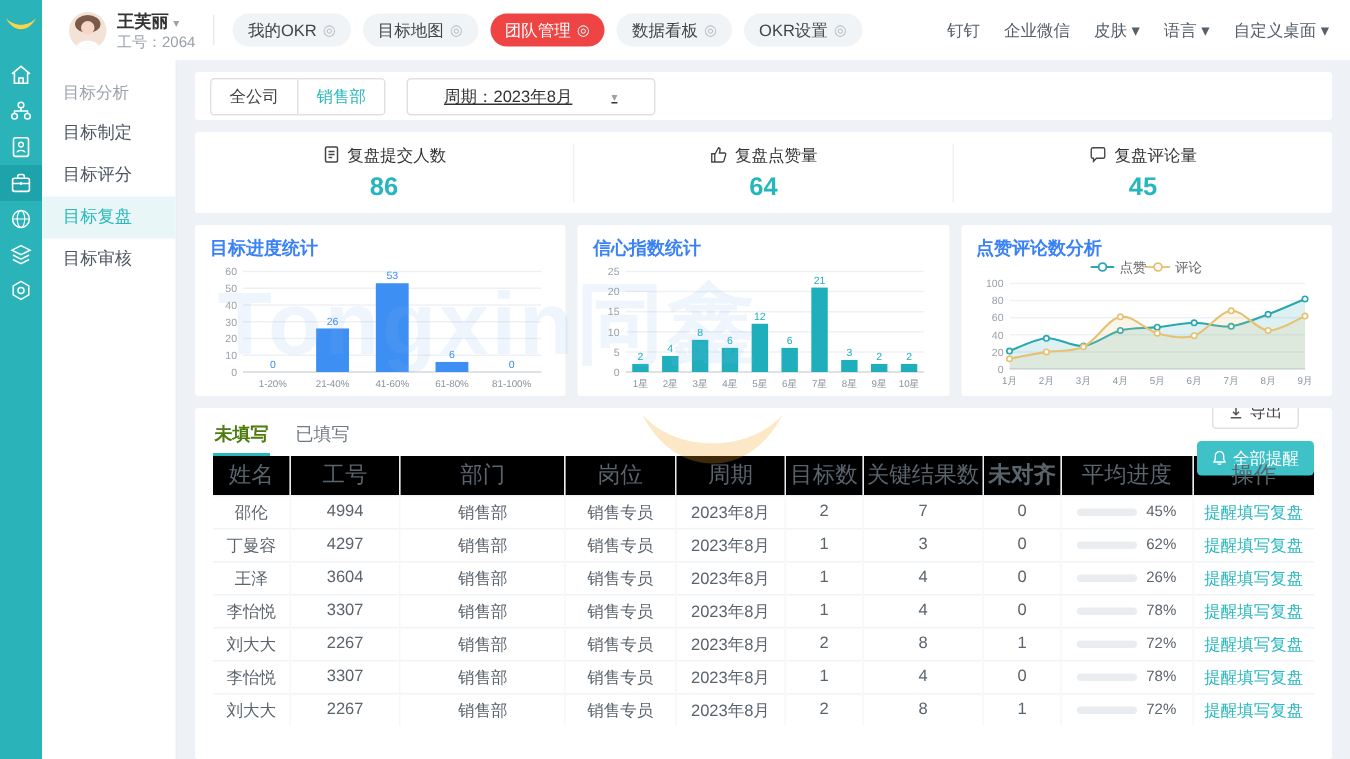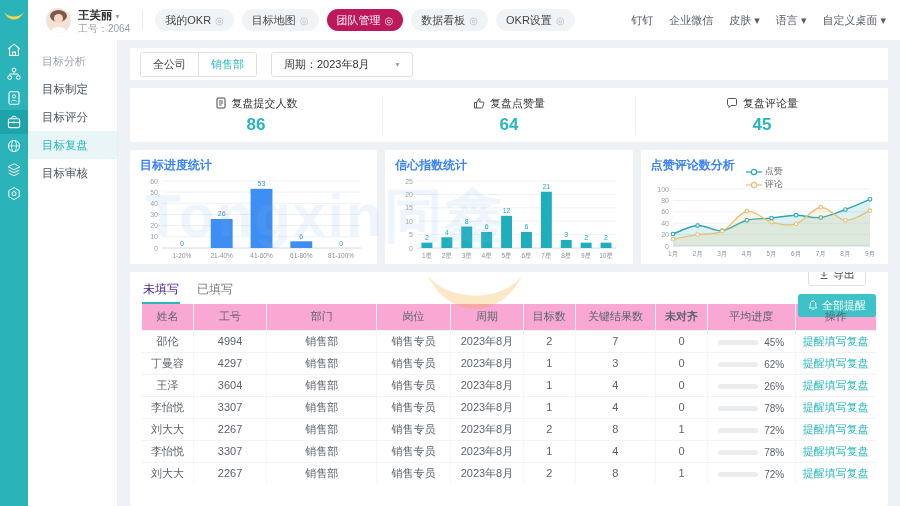--- a/index.html
+++ b/index.html
@@ -25,58 +25,58 @@
   .avatar .face { position:absolute; top:6px; left:8px; width:9px; height:9px; border-radius:50%; background:#f6d7c3; }
   .avatar .body { position:absolute; bottom:-3px; left:5px; width:15px; height:9px; border-radius:50%; background:#fdfdfd; }
   .userblock { margin-left:7px; line-height:1.15; }
   .username { font-size:11.5px; color:#333; font-weight:bold; }
   .userid { font-size:10px; color:#98a0a8; }
   .chev { font-size:8px; color:#9aa3ab; margin-left:3px; }
   .tb-divider { width:1px; height:20px; background:#e8ebee; margin:0 12px; }
   .tabs { display:flex; gap:8px; align-items:center; }
   .tab { background:#f1f4f6; border-radius:13px; height:22px; padding:0 10px; font-size:11px; color:#444; display:flex; align-items:center; gap:4px; cursor:pointer; white-space:nowrap; }
   .tab .ring { font-size:10px; color:#b4bcc3; }
-  .tab.active { background:#be185d; color:#fff; }
+  .tab.active { background:#ef4444; color:#fff; }
   .tab.active .ring { color:#d9f4f5; }
   .tb-right { margin-left:auto; display:flex; gap:16px; align-items:center; font-size:11px; color:#55606a; }
   .tb-right .item { cursor:pointer; white-space:nowrap; }
 
   
   .main { position:absolute; left:118px; top:40px; right:0; bottom:0; padding:8px 12px; z-index:2; }
   .card { background:#fff; border-radius:2px; }
 
   .filter-card { height:32px; display:flex; align-items:center; padding:0 10px; gap:14px; }
   .seg-group { display:flex; border:1px solid #dde1e5; border-radius:3px; overflow:hidden; }
   .seg { font-size:11px; padding:4px 12px; color:#444; cursor:pointer; background:#fff; }
   .seg + .seg { border-left:1px solid #dde1e5; }
   .seg.active { color:#2ab7bd; }
-  .period { display:flex; align-items:center; gap:26px; border:1px solid #dde1e5; border-radius:3px; font-size:11px; color:#333; padding:4px 12px; cursor:pointer; }
+  .period { display:flex; align-items:center; gap:26px; border:1px solid #dde1e5; border-radius:3px; font-size:11px; color:#333; padding:4px 24px; cursor:pointer;text-decoration:underline; }
   .period .chev { margin:0; }
 
   .stats-card { margin-top:8px; height:54px; display:flex; align-items:center; }
   .stat { flex:1; text-align:center; }
   .stat + .stat { border-left:1px solid #eef1f3; }
   .stat .lab { font-size:11px; color:#333; display:flex; align-items:center; justify-content:center; gap:5px; }
   .stat .val { font-size:17px; color:#26b7bc; font-weight:bold; margin-top:4px; }
 
   .charts-row { margin-top:8px; display:flex; gap:8px; }
   .chart-card { flex:1; height:114px; padding:8px 10px 4px; background:#fff; border-radius:2px; }
   .chart-title { font-size:12px; font-weight:bold; color:#3b82f6; line-height:14px; }
-  .legend-row { display:flex; justify-content:center; gap:0; height:12px; align-items:center;flex-direction:column; }
+  .legend-row { display:flex; justify-content:center; gap:0; height:12px; align-items:center; }
   .legend-item { display:flex; align-items:center; gap:3px; font-size:9px; color:#666; }
 
   .table-card { margin-top:8px; padding:4px 12px 0; height:234px; overflow:hidden; }
   .table-top { display:flex; align-items:center; height:28px; }
   .ttab { font-size:12px; color:#707a83; margin-right:16px; cursor:pointer; padding:4px 1px; }
-  .ttab.active { color:#4c1d95; font-weight:normal; border-bottom:2px solid #2ab7bd; }
+  .ttab.active { color:#4d7c0f; font-weight:bold; border-bottom:2px solid #2ab7bd; }
   .table-top .right { margin-left:auto; display:flex; gap:8px; align-items:center;flex-direction:column; }
   .btn-export { display:flex; align-items:center; gap:4px; border:1px solid #dde1e5; border-radius:3px; background:#fff; font-size:11px; color:#444; padding:3px 10px; cursor:pointer; }
   .btn-remind { display:flex; align-items:center; gap:4px; border:none; border-radius:3px; background:#3ec1c7; font-size:11px; color:#fff; padding:4px 10px; cursor:pointer; }
   table { width:100%; border-collapse:collapse; table-layout:fixed; }
-  thead th { background:#f9a8d4; font-weight:normal; font-size:11px; color:#5a646d; height:26px; border-right:1px solid #eceff2; }
+  thead th { background:#000000; font-weight:normal; font-size:15px; color:#5a646d; height:26px; border-right:1px solid #eceff2; }
   thead th:last-child { border-right:none; }
   tbody td { height:22px; text-align:center; font-size:11px; color:#5a646d; border-top:1px solid #f1f3f5; border-right:1px solid #f5f7f8; overflow:hidden; white-space:nowrap; }
   tbody td:last-child { border-right:none; }
   .prog-wrap { display:inline-flex; align-items:center; gap:6px; }
   .prog-track { width:40px; height:5px; border-radius:3px; background:#e9edf0; overflow:hidden; }
   .prog-fill { height:100%; border-radius:3px; background:#35b8be; }
   .prog-txt { font-size:10px; color:#5a646d; }
   .action-link { color:#2ab7bd; cursor:pointer; }
 
   

